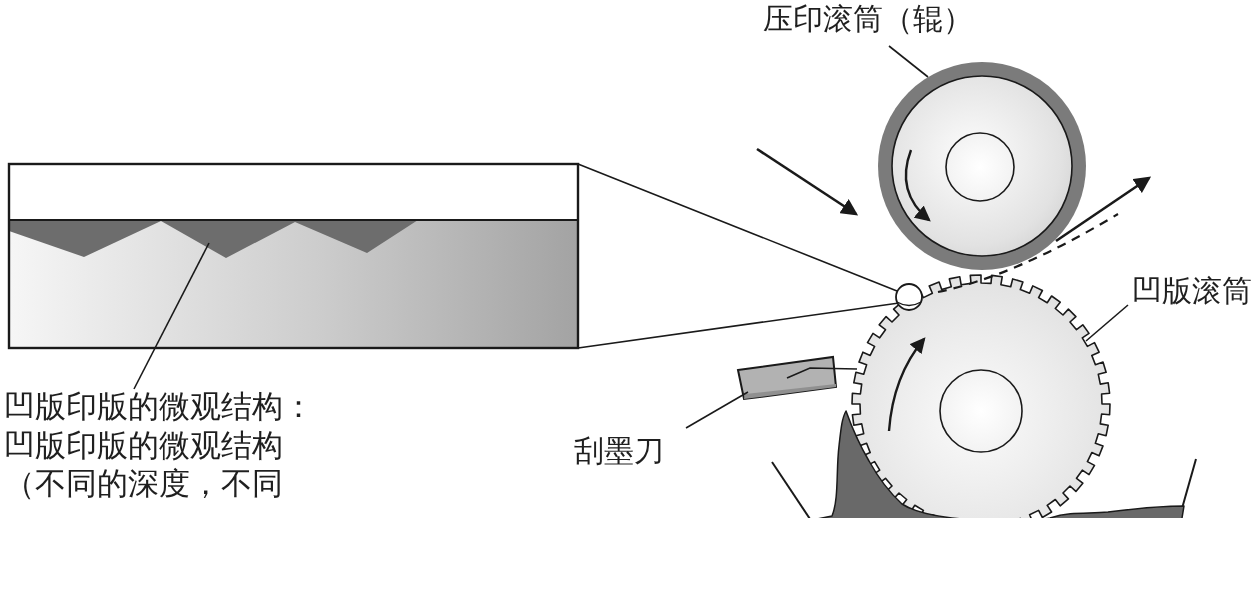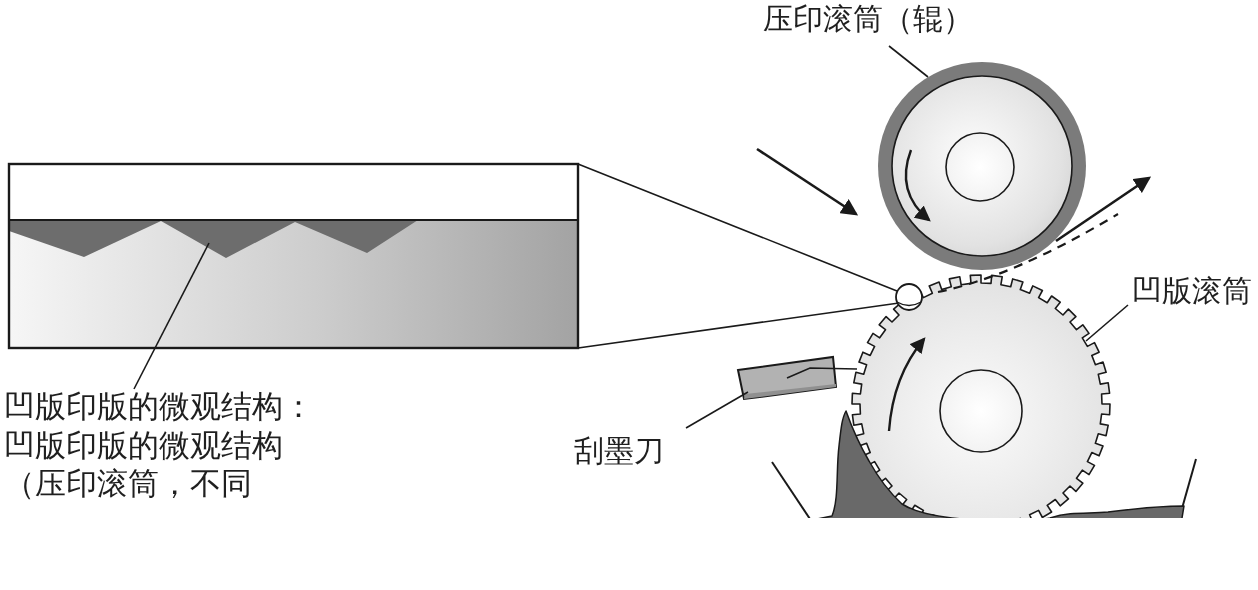--- a/index.html
+++ b/index.html
@@ -86,16 +86,16 @@
 
   <div class="lbl" style="left:1132px;top:274px;">凹版滚筒</div>
 
   <div class="lbl" style="left:574px;top:410px;margin-top:24px;">刮墨刀</div>
 
   <div class="lbl" style="left:687px;top:532px;">墨斗</div>
 
   <div class="note">
     <div>凹版印版的微观结构：</div>
     <div>凹版印版的微观结构</div>
-    <div>（压印滚筒，不同</div>
+    <div>（不同的深度，不同</div>
   </div>
 
 </div>
 
 </body></html>

